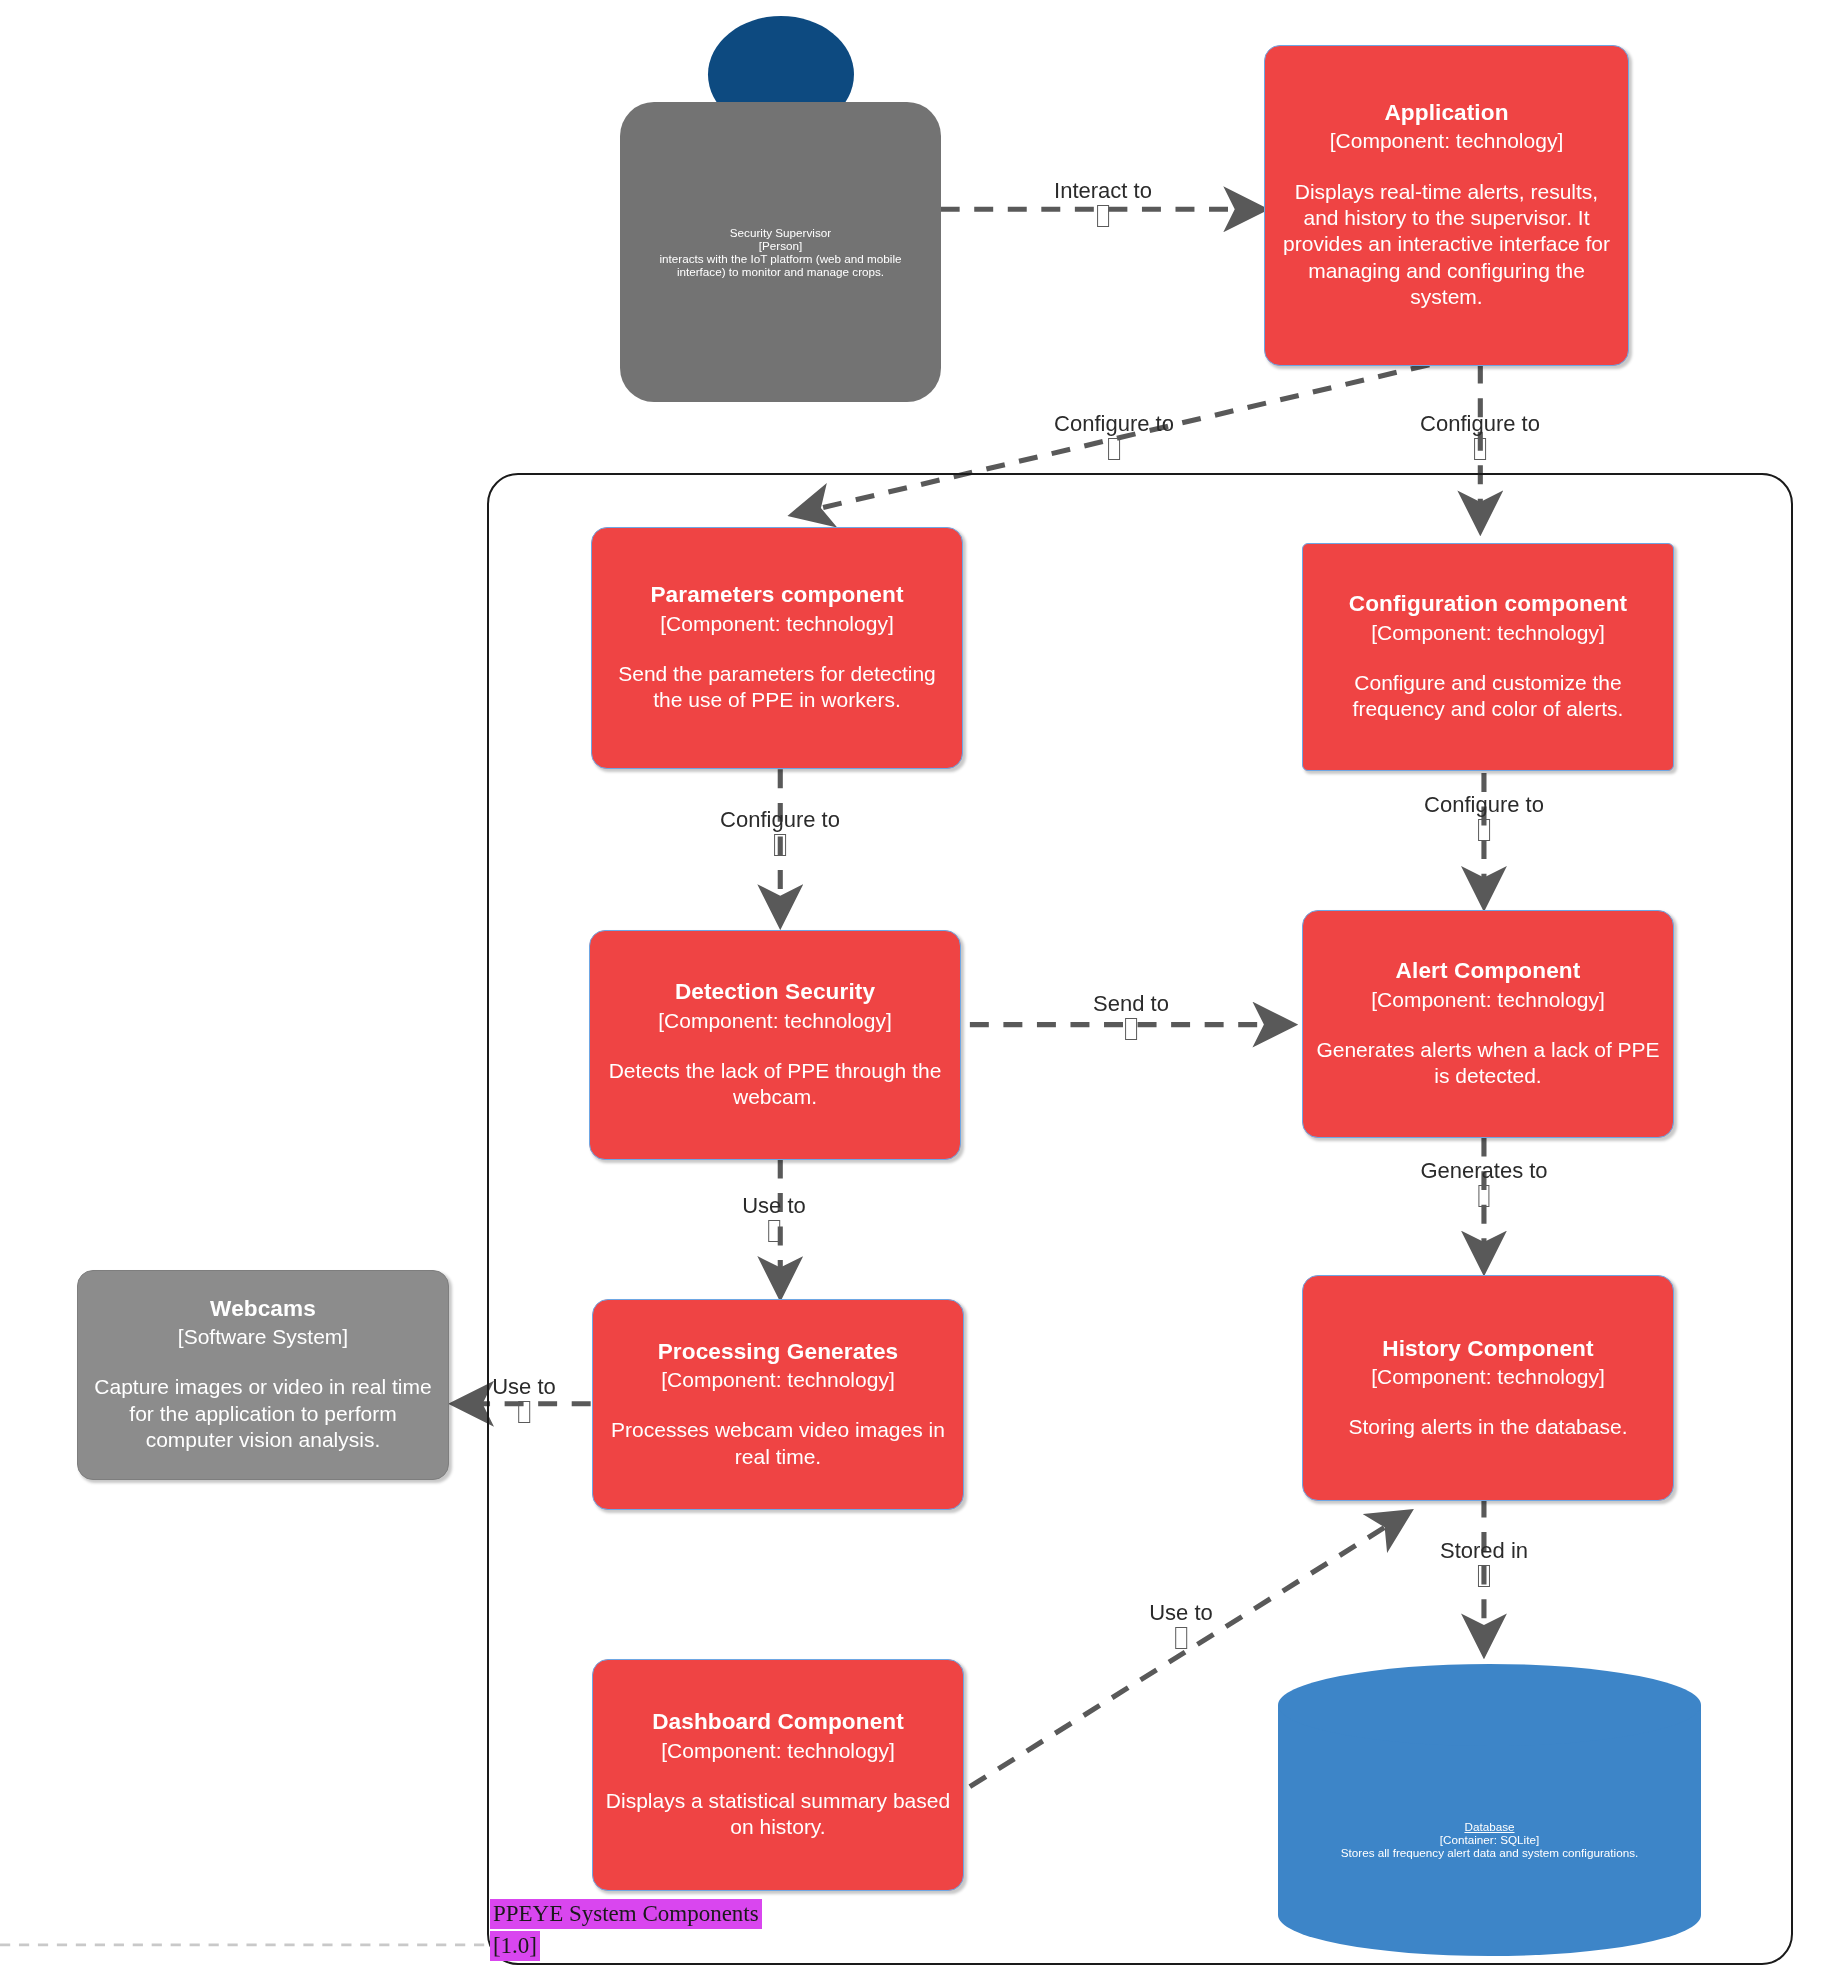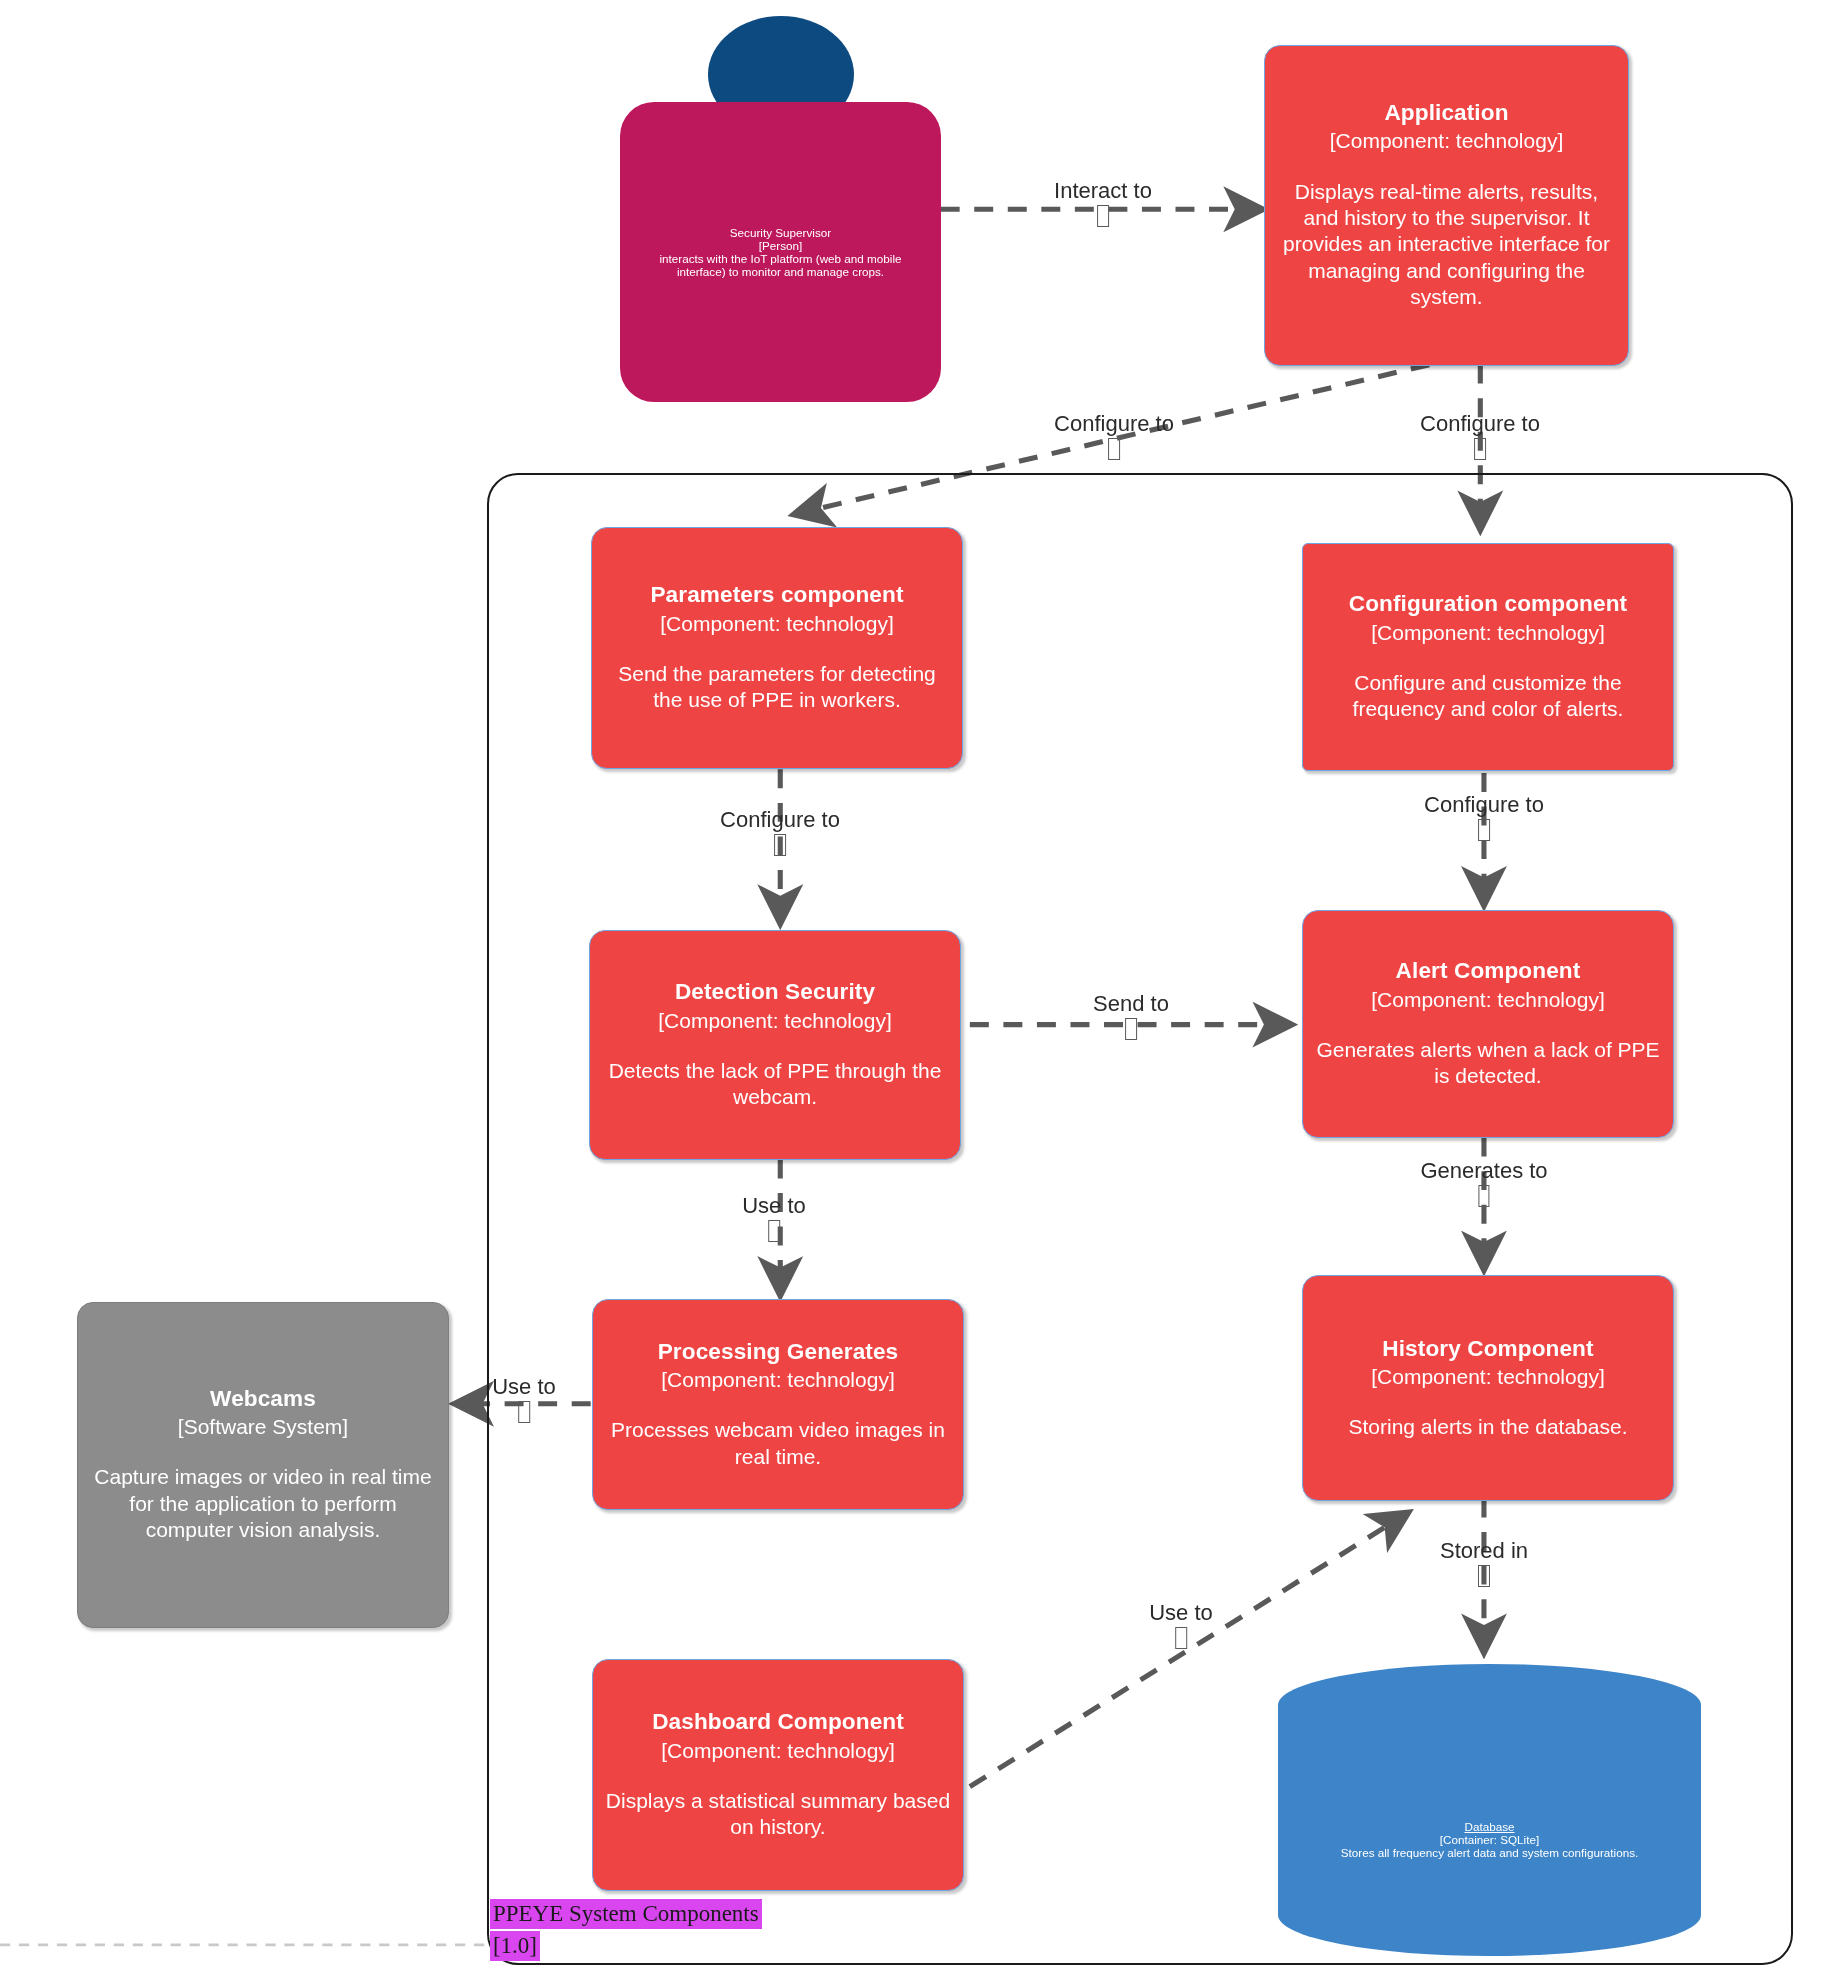--- a/index.html
+++ b/index.html
@@ -85,21 +85,21 @@
     height: 117px;
     background: #0d4a80;
     border-radius: 50%;
   }
   .person-body {
     position: absolute;
     left: 0;
     top: 86px;
     width: 100%;
     height: calc(100% - 86px);
-    background: #be185d;
+    background: #737373;
     border-radius: 34px;
     box-sizing: border-box;
     display: flex;
     flex-direction: column;
     justify-content: center;
     align-items: center;
     padding: 7.3px 17.5px;
     color: #fff;
     text-align: center;
   }
@@ -273,21 +273,21 @@
     <div class="tech">[Component: technology]</div>
     <div class="desc">Detects the lack of PPE through the webcam.</div>
   </div>
 
   <div class="node component" style="left:1302px; top:910px; width:372px; height:228px;">
     <div class="title">Alert Component</div>
     <div class="tech">[Component: technology]</div>
     <div class="desc">Generates alerts when a lack of PPE is detected.</div>
   </div>
 
-  <div class="node external" style="left:77px; top:1302px; width:372px; height:326px;">
+  <div class="node external" style="left:77px; top:1270px; width:372px; height:210px;">
     <div class="title">Webcams</div>
     <div class="tech">[Software System]</div>
     <div class="desc">Capture images or video in real time for the application to perform computer vision analysis.</div>
   </div>
 
   <div class="node component" style="left:592px; top:1299px; width:372px; height:211px;">
     <div class="title">Processing Generates</div>
     <div class="tech">[Component: technology]</div>
     <div class="desc">Processes webcam video images in real time.</div>
   </div>

